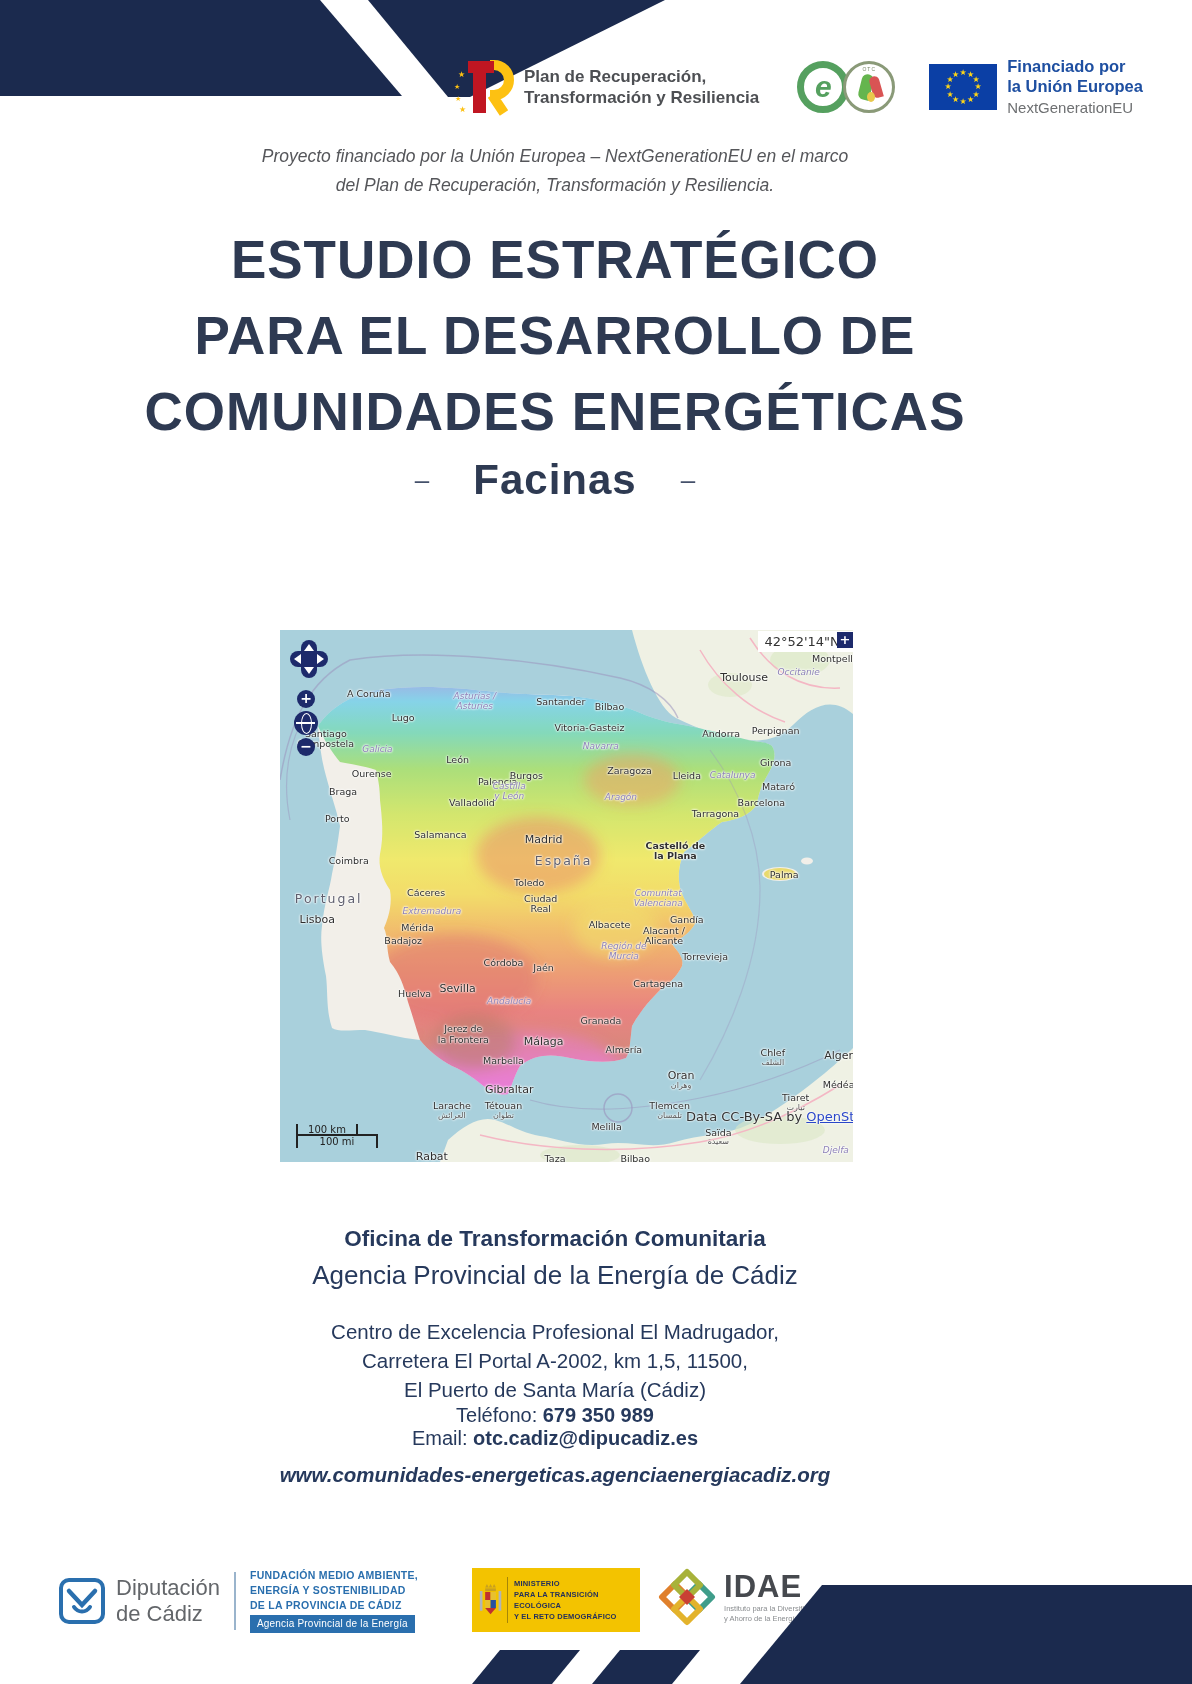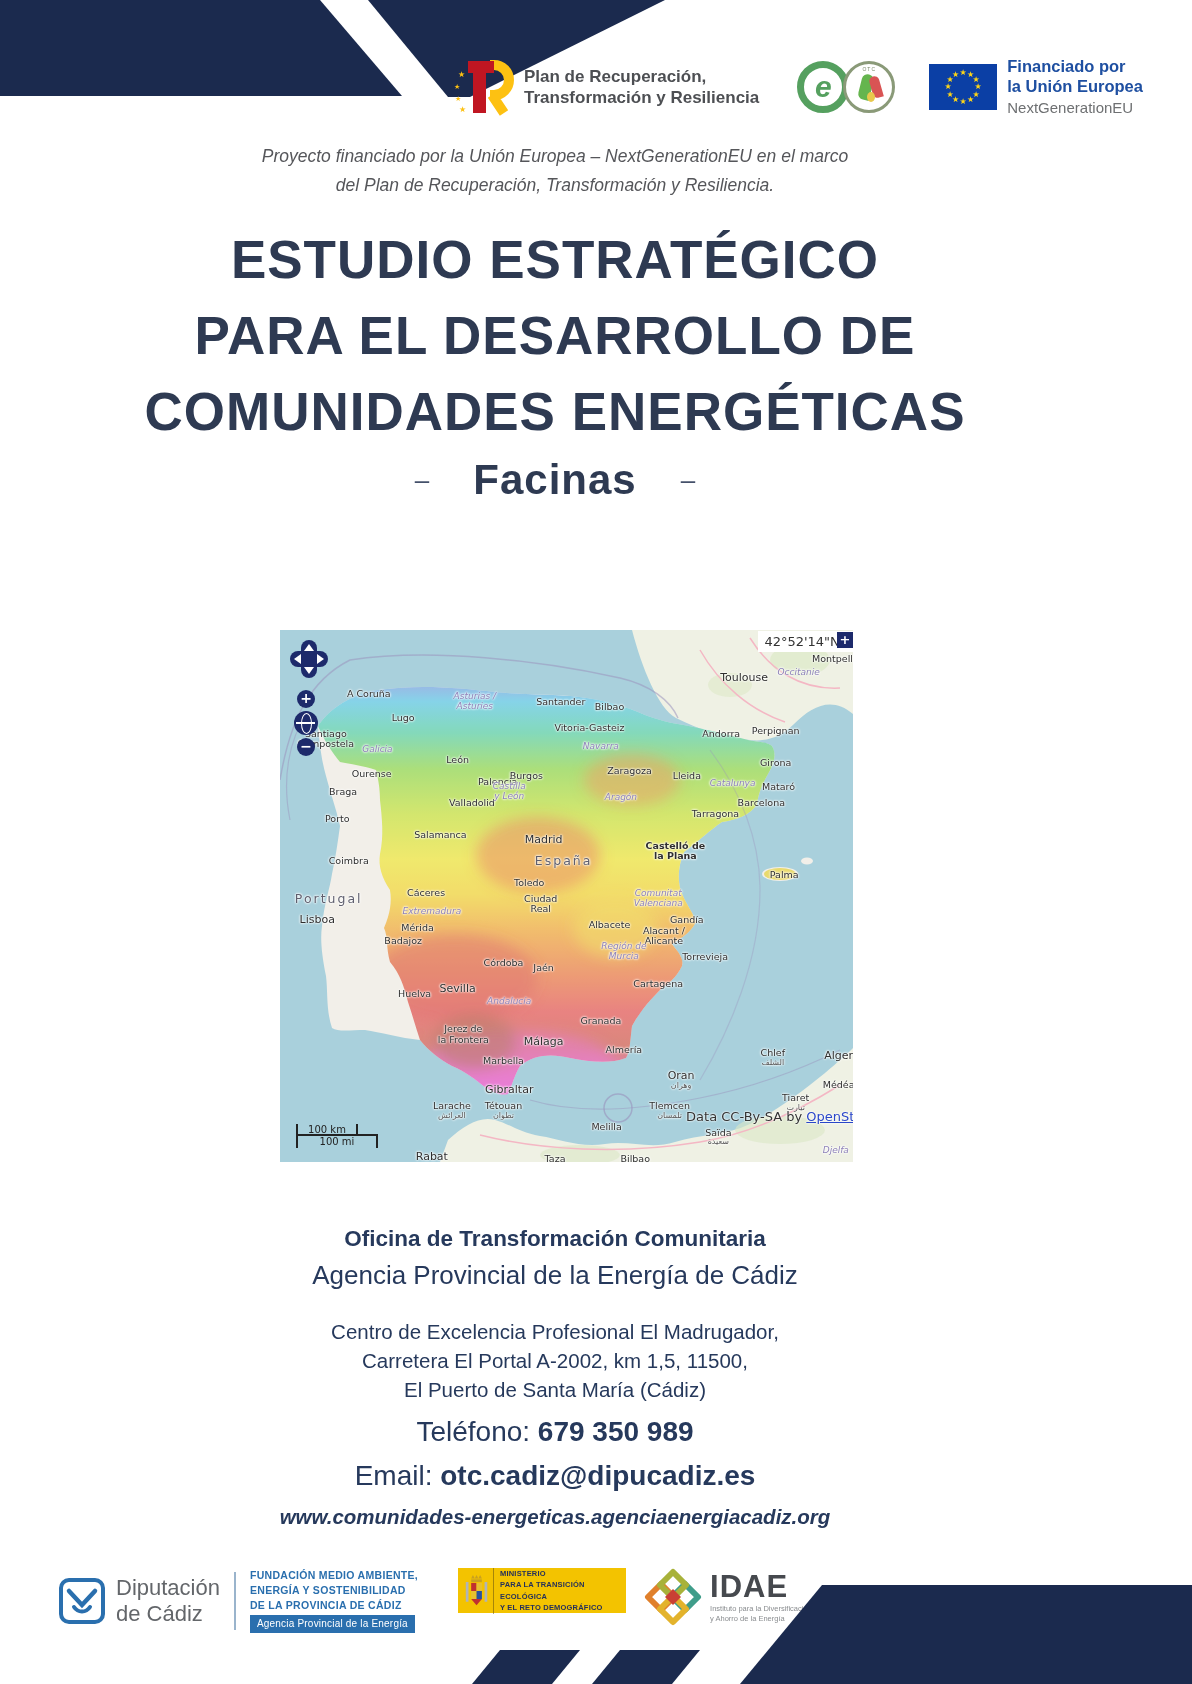--- a/index.html
+++ b/index.html
@@ -91,33 +91,33 @@
     height:14px;text-align:center;margin-top:-2px}
   .attrib{position:absolute;bottom:38px;right:-55px;font-size:13px;color:#333;white-space:nowrap;
     text-shadow:0 0 2px #fff,0 0 2px #fff}
   .attrib a{color:#2a46c8;text-decoration:underline}
 
   
   .contact{top:1226px;color:var(--text)}
   .contact .org-b{font-size:22.5px;font-weight:700}
   .contact .org{font-size:26px;margin-top:8px}
   .contact .addr{font-size:20.5px;line-height:1.42;margin-top:26px}
-  .contact .line{font-size:28px;margin-top:12px}
+  .contact .line{font-size:20px;}
   .contact .line b{font-weight:700}
   .contact .web{font-size:20.5px;font-weight:700;font-style:italic;margin-top:13px}
 
   
   .footer{position:absolute;top:1568px;left:58px;display:flex;align-items:flex-start}
   .dip{display:flex;align-items:center}
   .dip-name{margin-left:10px;font-size:22px;color:#63666a;line-height:1.15}
   .vdiv{width:2px;height:58px;background:#9ab4cc;margin:0 14px}
   .fundacion{font-size:10.5px;font-weight:700;color:var(--dip_blue);line-height:1.45;letter-spacing:.3px}
   .fundacion .bar{display:inline-block;background:var(--dip_blue);color:#fff;font-weight:400;
     font-size:10px;padding:2px 7px;margin-top:1px;letter-spacing:.2px}
-  .ministerio{margin-left:40px;width:168px;height:45px;background:var(--ministry_yellow);
+  .ministerio{margin-left:54px;width:168px;height:64px;background:var(--ministry_yellow);
     display:flex;align-items:center;padding:20px 6px}
   .min-div{width:1px;height:46px;background:#5a4a10;margin:0 6px 0 4px;opacity:.5}
   .min-text{font-size:7.5px;font-weight:700;color:#25305a;line-height:1.5;letter-spacing:.2px}
   .idae{margin-left:18px;display:flex;align-items:center}
   .idae-text{margin-left:8px}
   .idae-name{font-size:31px;font-weight:700;color:#46494e;line-height:1;letter-spacing:1px}
   .idae-tag{font-size:7.5px;color:#8a8d90;line-height:1.3;margin-top:2px}
 
   
   .shape-big{bottom:0;right:0;width:452px;height:99px;
@@ -352,21 +352,21 @@
         </div>
         <div class="map-label city" style="left: 61%; top: 26.5%;">
           <span>Zaragoza</span>
         </div>
         <div class="map-label region" style="left: 59.5%; top: 31.5%;">
           <span>Aragón</span>
         </div>
         <div class="map-label city" style="left: 71%; top: 27.5%;">
           <span>Lleida</span>
         </div>
-        <div class="map-label region" style="left: 79%; top: 27.5%; margin-top: 8px;">
+        <div class="map-label region" style="left: 79%; top: 27.5%;">
           <span>Catalunya</span>
         </div>
         <div class="map-label city" style="left: 86.5%; top: 25%;">
           <span>Girona</span>
         </div>
         <div class="map-label city" style="left: 87%; top: 29.5%;">
           <span>Mataró</span>
         </div>
         <div class="map-label city" style="left: 84%; top: 32.5%;">
           <span>Barcelona</span>

